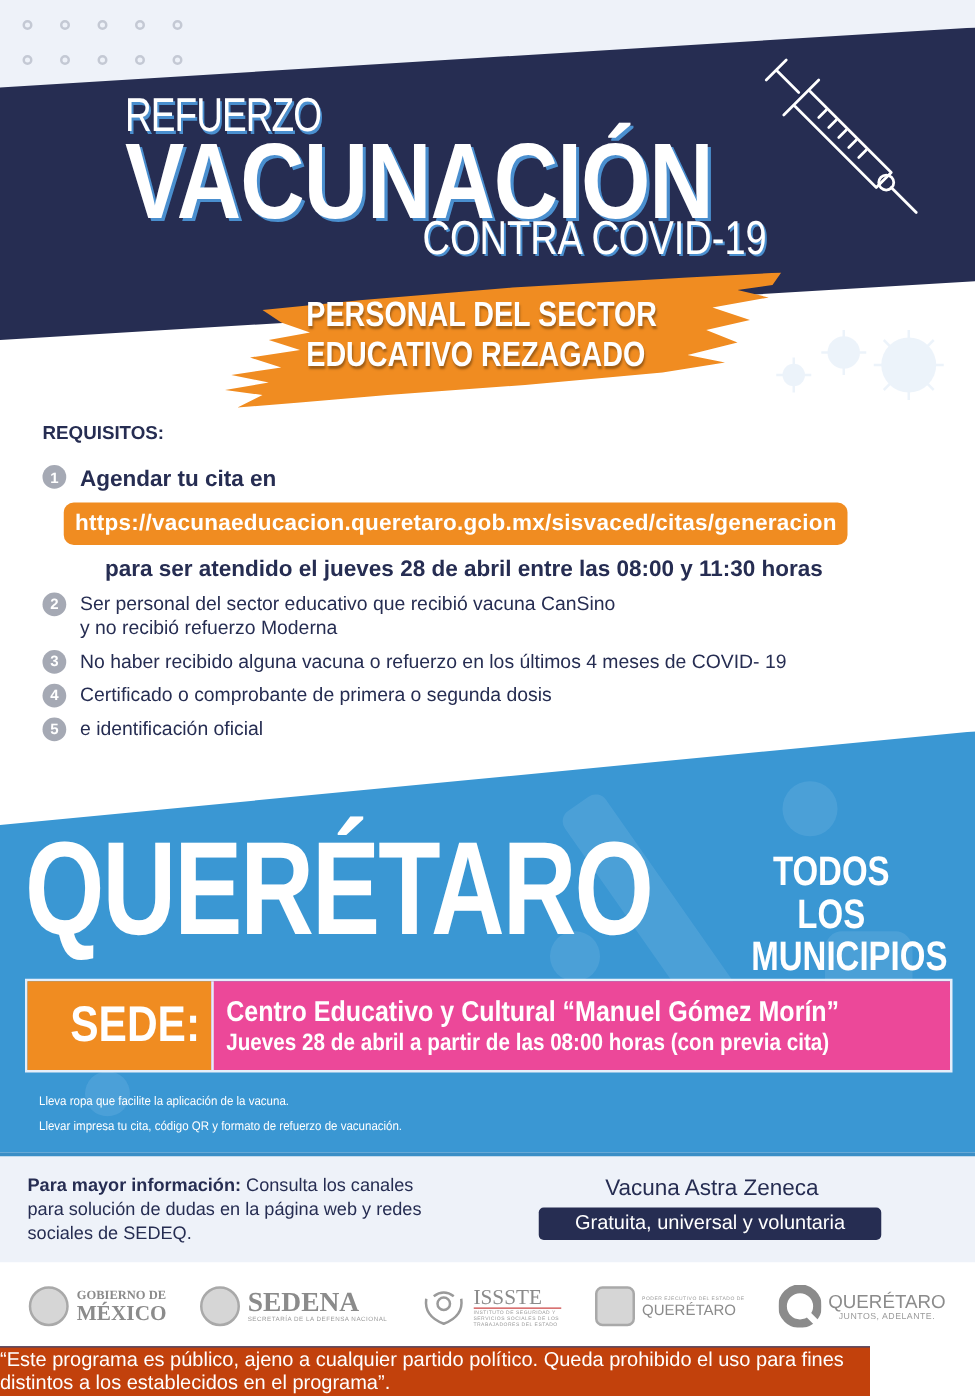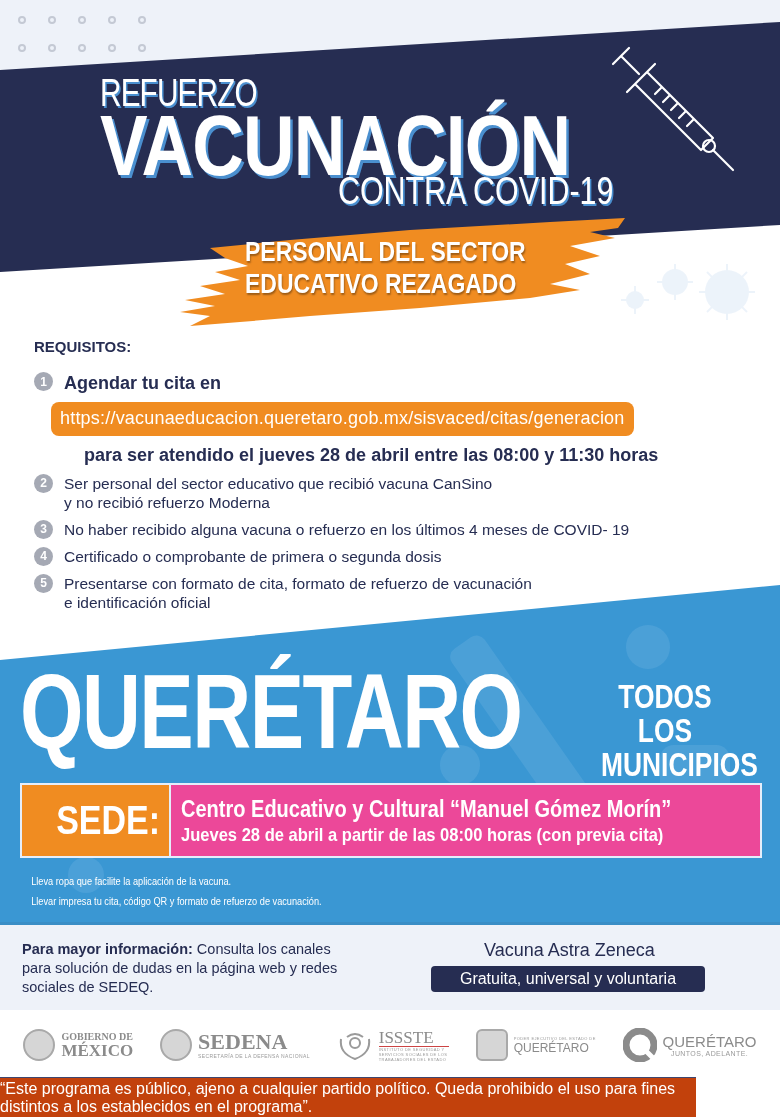--- a/index.html
+++ b/index.html
@@ -29,21 +29,21 @@
   .subtitle { position: absolute; left: 245px; top: 236px; width: 320px; text-align: center; color: #fff; font-size: 28px; font-weight: 700; line-height: 32px; transform: scaleX(0.82); transform-origin: left top; text-shadow: 1px 2px 2px rgba(0,0,0,0.35); white-space: nowrap; }
 
   .virus-bg { position: absolute; opacity: 0.5; }
 
   
   .req-title { position: absolute; left: 34px; top: 338px; font-size: 15px; font-weight: 700; color: #262d52; }
   .req-list { position: absolute; left: 34px; top: 372px; width: 720px; }
   .num { display: inline-flex; align-items: center; justify-content: center; width: 19px; height: 19px; border-radius: 50%; background: #a5a9b4; color: #fff; font-size: 12px; font-weight: 700; flex-shrink: 0; }
   .req-row { display: flex; align-items: flex-start; gap: 11px; }
   .req1-head { font-size: 18px; font-weight: 700; color: #262d52; line-height: 22px; }
-  .url-pill { margin: 8px 0 0 17px; display: inline-block; background: #f08c21; color: #fff; font-weight: 400; font-size: 18px; padding: 6px 9px 7px 9px; border-radius: 8px; letter-spacing: 0.2px; }
+  .url-pill { margin: 8px 0 0 17px; display: inline-block; background: #f08c21; color: #fff; font-weight: 700; font-size: 18px; padding: 6px 9px 7px 9px; border-radius: 8px; letter-spacing: 0.2px; }
   .req1-tail { margin: 9px 0 0 50px; font-size: 18px; font-weight: 700; color: #262d52; }
   .req-item { margin-top: 8px; font-size: 15.5px; color: #262d52; line-height: 19px; }
   .req-item .num { margin-top: 0px; }
 
   
   .blue-band { position: absolute; left: 0; top: 585px; width: 780px; height: 338px; background: #3a97d3;
     clip-path: polygon(0 75px, 780px 0, 780px 338px, 0 338px); }
   .blue-deco { position: absolute; left: 0; top: 585px; width: 780px; height: 338px; pointer-events: none; }
   .city { position: absolute; left: 20px; top: 658px; font-size: 106px; font-weight: 700; color: #fff; letter-spacing: -2px; transform: scaleX(0.77); transform-origin: left; line-height: 1; }
   .municipios { position: absolute; left: 585px; top: 680px; width: 160px; text-align: center; color: #fff; font-size: 33px; font-weight: 700; line-height: 34px; transform: scaleX(0.8); transform-origin: center; }
@@ -151,21 +151,20 @@
       <span class="num">3</span>
       <div>No haber recibido alguna vacuna o refuerzo en los últimos 4 meses de COVID- 19</div>
     </div>
     <div class="req-row req-item">
       <span class="num">4</span>
       <div>Certificado o comprobante de primera o segunda dosis</div>
     </div>
     <div class="req-row req-item">
       <span class="num">5</span>
       <div>
-        <div>Presentarse con formato de cita, formato de refuerzo de vacunación</div>
         <div>e identificación oficial</div>
       </div>
     </div>
   </div>
 
   <div class="blue-band"></div>
   <svg class="blue-deco" viewBox="0 0 780 338">
     <g fill="#5aa8dc" opacity="0.55">
       <rect x="500" y="40" width="40" height="200" rx="10" transform="rotate(-35 520 140)"></rect>
       <circle cx="648" cy="62" r="22"></circle>

